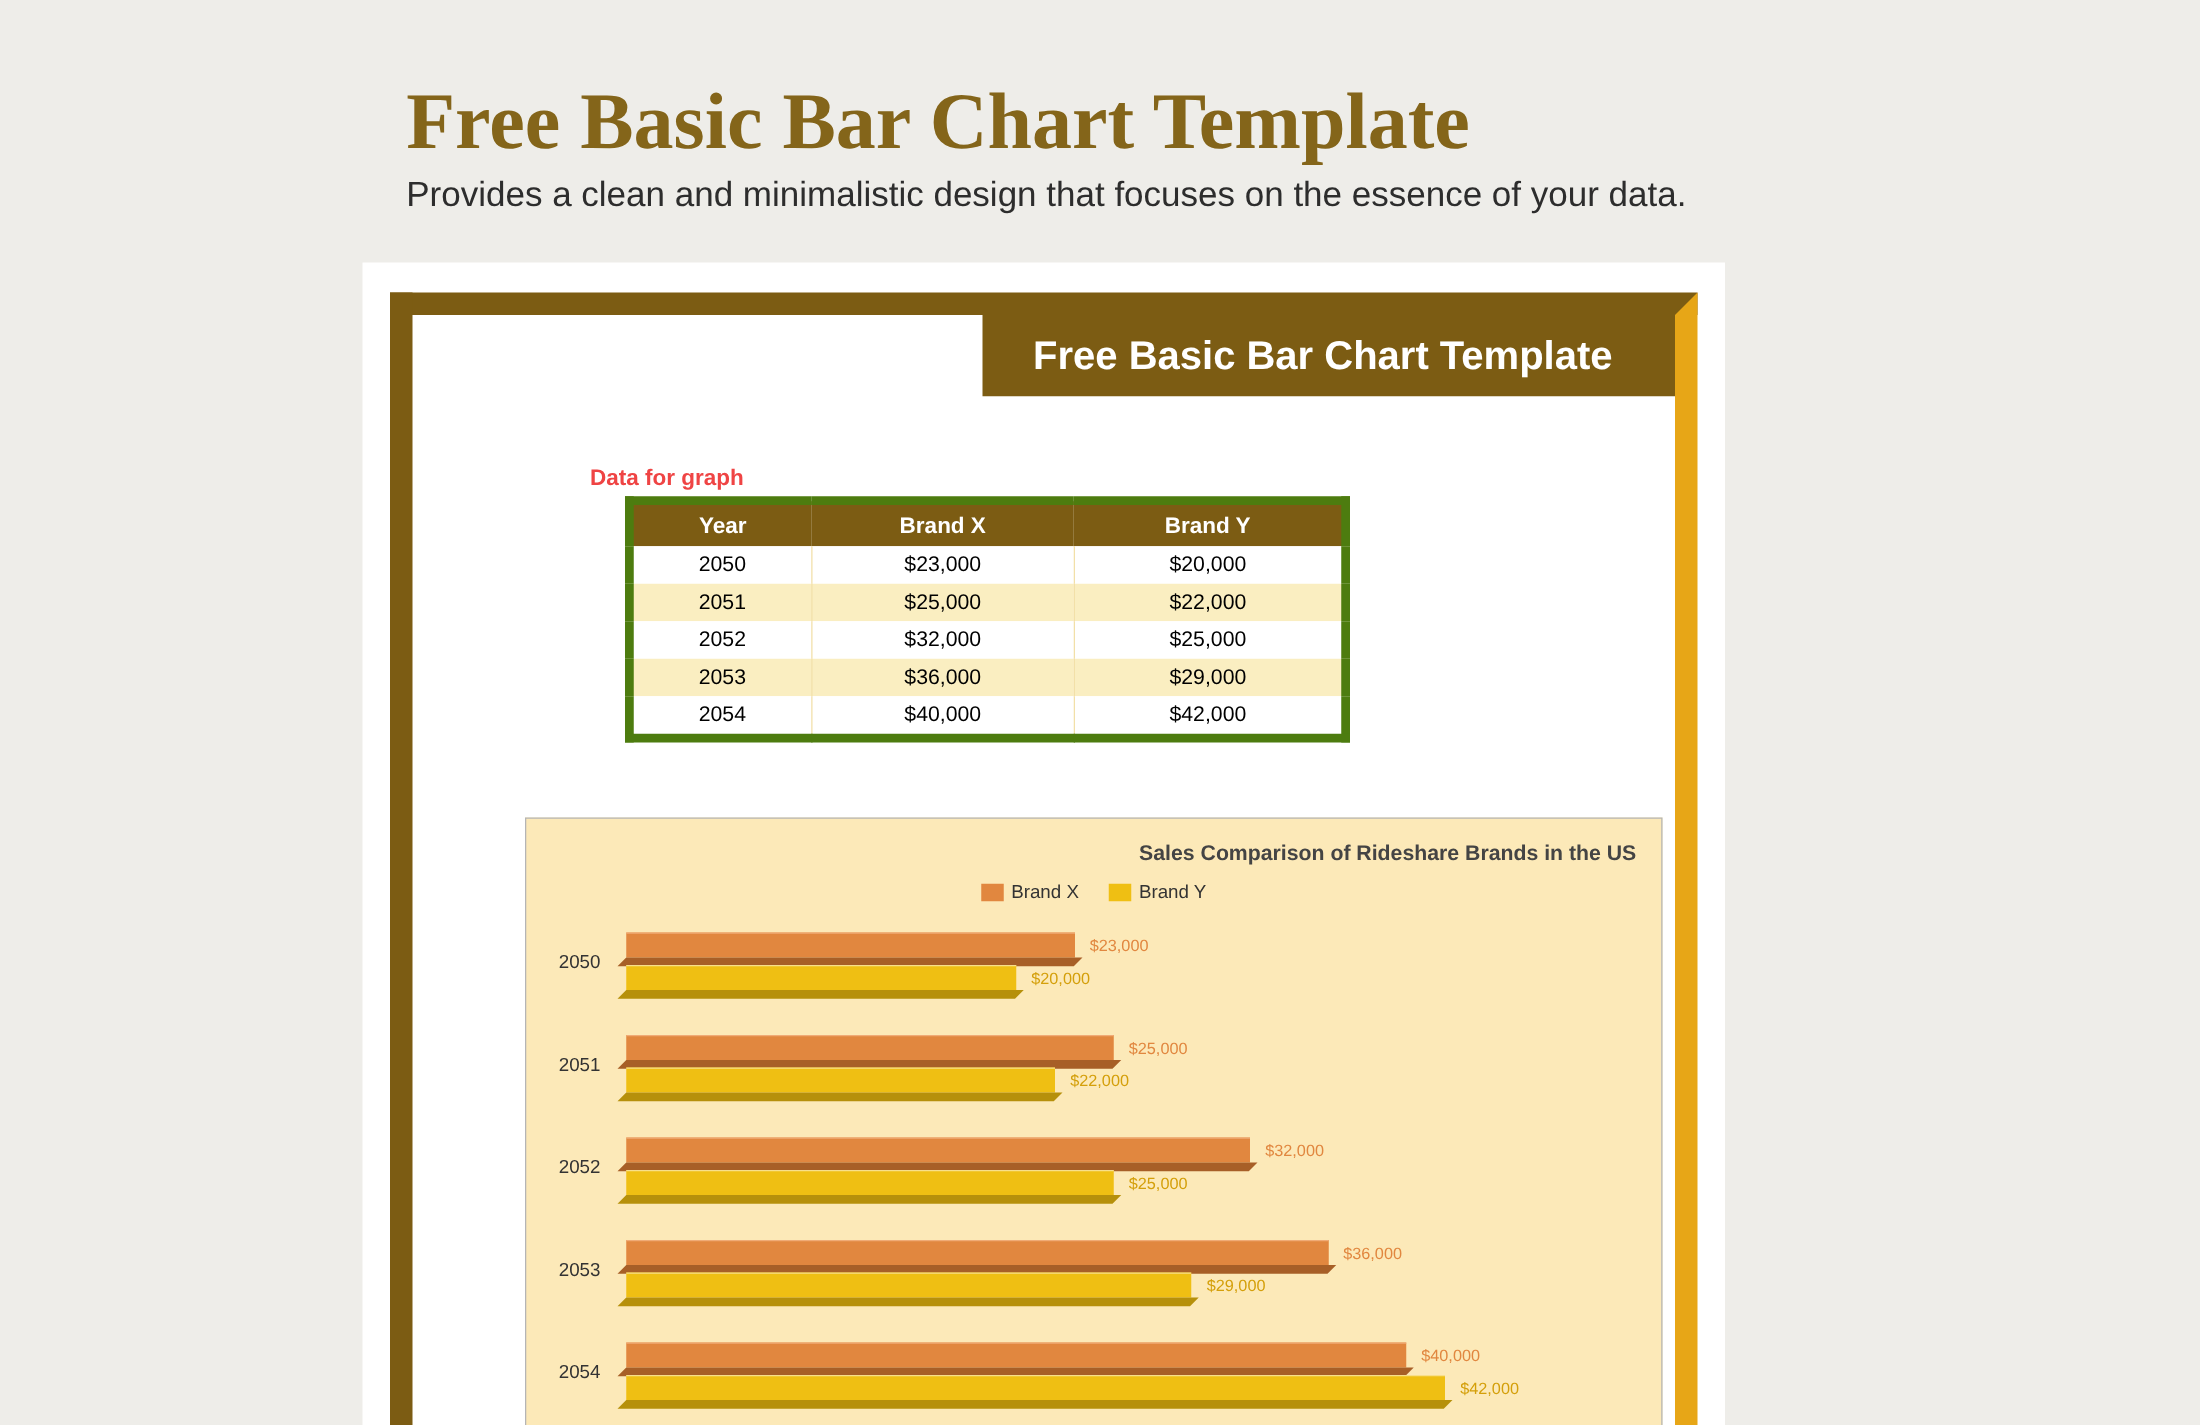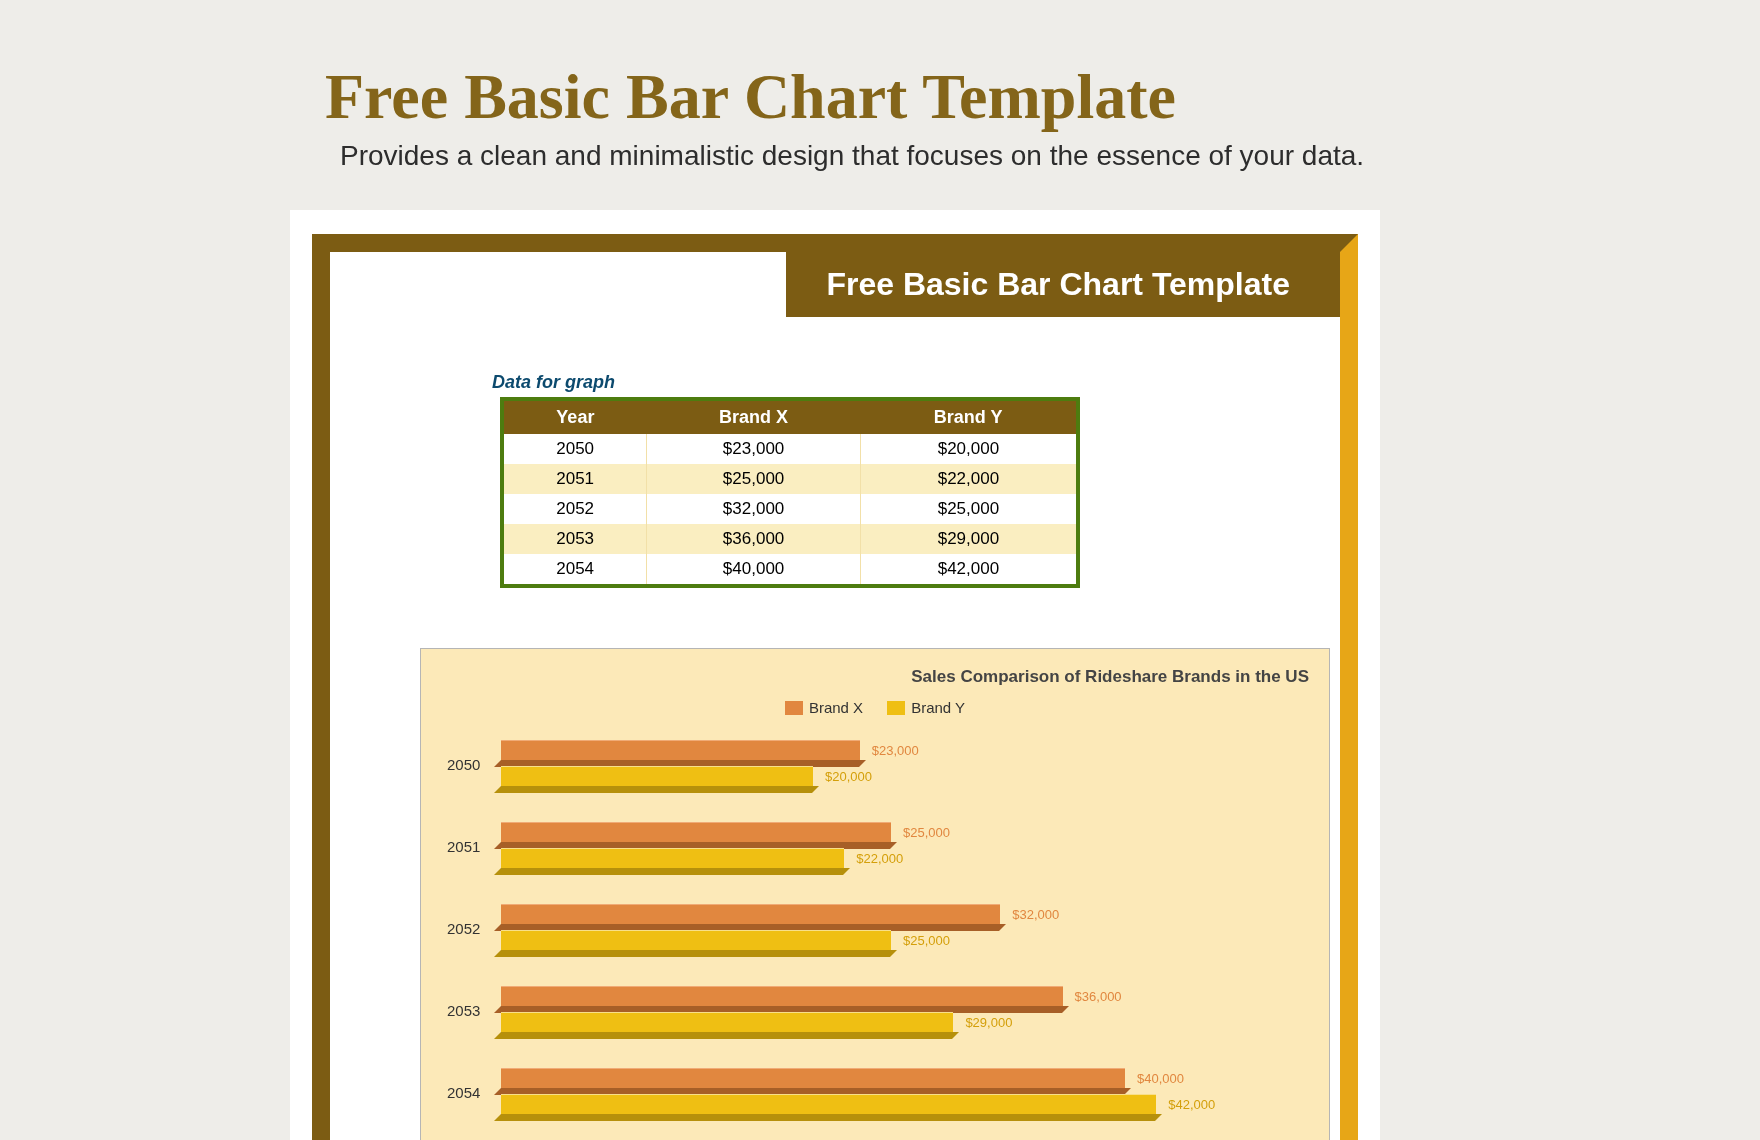--- a/index.html
+++ b/index.html
@@ -16,21 +16,21 @@
       top: 60px;
       left: 325px;
       font-family: Georgia, 'Times New Roman', serif;
       font-size: 64px;
       font-weight: bold;
       color: #84651a;
     }
     .page-subtitle {
       position: absolute;
       top: 140px;
-      left: 340px;
+      left: 325px;
       font-size: 28px;
       color: #2d2d2d;
     }
     .doc-wrapper {
       position: absolute;
       top: 210px;
       left: 290px;
       width: 1090px;
       height: 1100px;
       background: #fff;
@@ -55,30 +55,29 @@
       font-weight: bold;
       padding: 14px 50px 14px 40px;
     }
     .doc-inner {
       padding: 120px 50px 0 90px;
       position: relative;
     }
     .table-caption {
       font-size: 18px;
       font-weight: bold;
-      color: #0c4a6e;
+      color: #ef4444;
       margin-bottom: 4px;
-      margin-left: 72px;
-      font-style: italic;
+      margin-left: 52px;
     }
     .data-table {
       border-collapse: collapse;
       width: 580px;
       margin-left: 80px;
-      border: 4px solid #4d7c0f;
+      border: 7px solid #4d7c0f;
     }
     .data-table thead th {
       background: #7c5c13;
       color: #fff;
       font-weight: bold;
       padding: 6px 10px;
       font-size: 18px;
       text-align: center;
     }
     .data-table tbody td {

